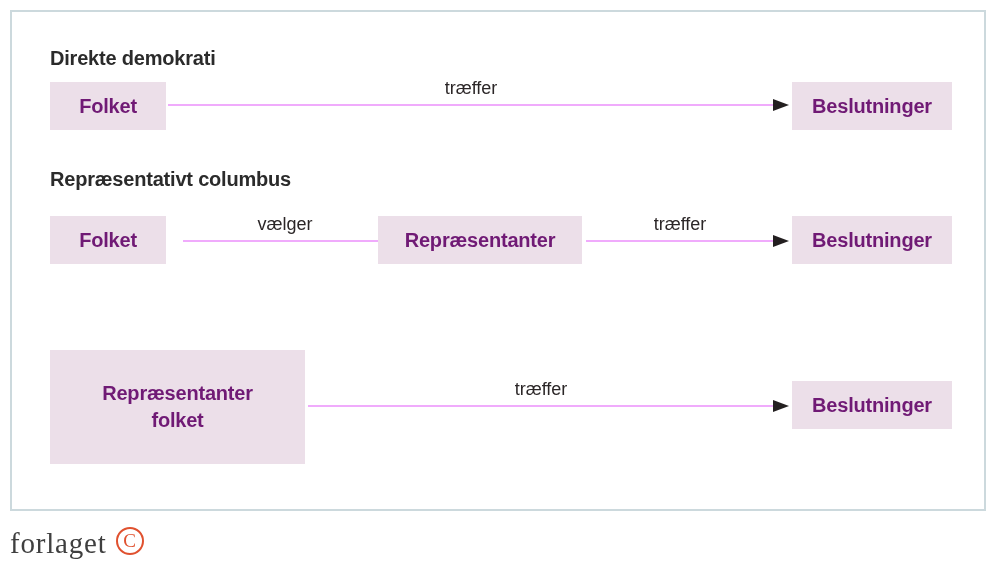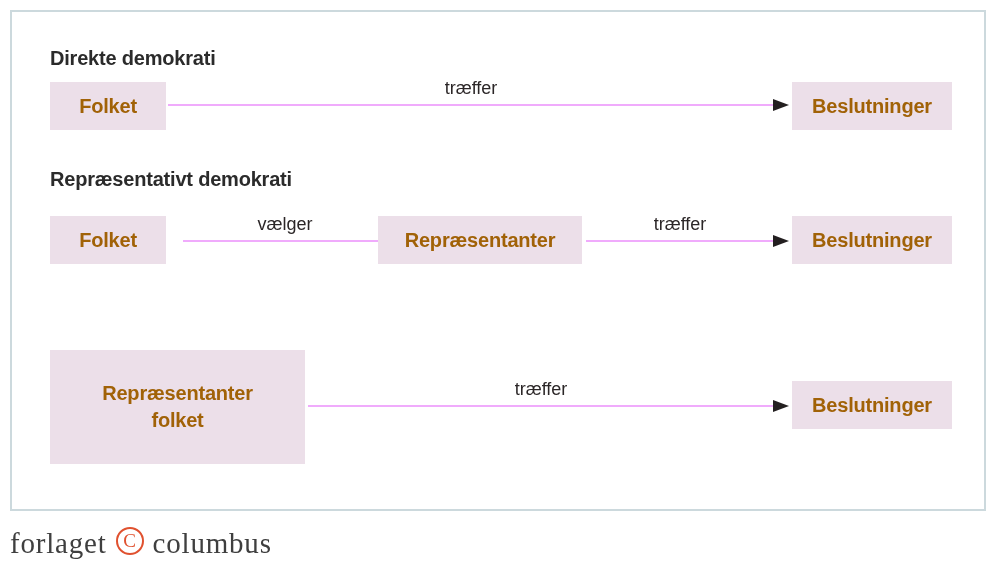--- a/index.html
+++ b/index.html
@@ -32,21 +32,21 @@
   }
   .node {
     position: absolute;
     background: #ecdfe9;
     display: flex;
     flex-direction: column;
     align-items: center;
     justify-content: center;
     font-size: 20px;
     font-weight: bold;
-    color: #a16207;
+    color: #701a75;
     text-align: center;
     letter-spacing: -0.2px;
     line-height: 27px;
   }
   .edge {
     position: absolute;
     height: 2px;
     background: #f0abfc;
   }
   .edge-label {
@@ -98,21 +98,21 @@
   <div class="panel">
 
     <div class="sec-title" style="top:35px">Direkte demokrati</div>
     <div class="node" style="left:38px; top:70px; width:116px; height:48px">Folket</div>
     <div class="edge" style="left:156px; top:92px; width:606px">
       <span class="edge-label">træffer</span>
       <i class="arrowhead"></i>
     </div>
     <div class="node" style="left:780px; top:70px; width:160px; height:48px">Beslutninger</div>
 
-    <div class="sec-title" style="top:156px">Repræsentativt demokrati</div>
+    <div class="sec-title" style="top:156px">Repræsentativt columbus</div>
     <div class="node" style="left:38px; top:204px; width:116px; height:48px">Folket</div>
     <div class="edge" style="left:171px; top:228px; width:204px">
       <span class="edge-label">vælger</span>
     </div>
     <div class="node" style="left:366px; top:204px; width:204px; height:48px">Repræsentanter</div>
     <div class="edge" style="left:574px; top:228px; width:188px">
       <span class="edge-label">træffer</span>
       <i class="arrowhead"></i>
     </div>
     <div class="node" style="left:780px; top:204px; width:160px; height:48px">Beslutninger</div>
@@ -127,15 +127,14 @@
     </div>
     <div class="node" style="left:780px; top:369px; width:160px; height:48px">Beslutninger</div>
 
   </div>
 
   <div class="logo">
     <span>forlaget</span>
     <span class="copyright-circle">
       <span>C</span>
     </span>
-    <span>columbus</span>
   </div>
 </div>
 
 </body></html>

